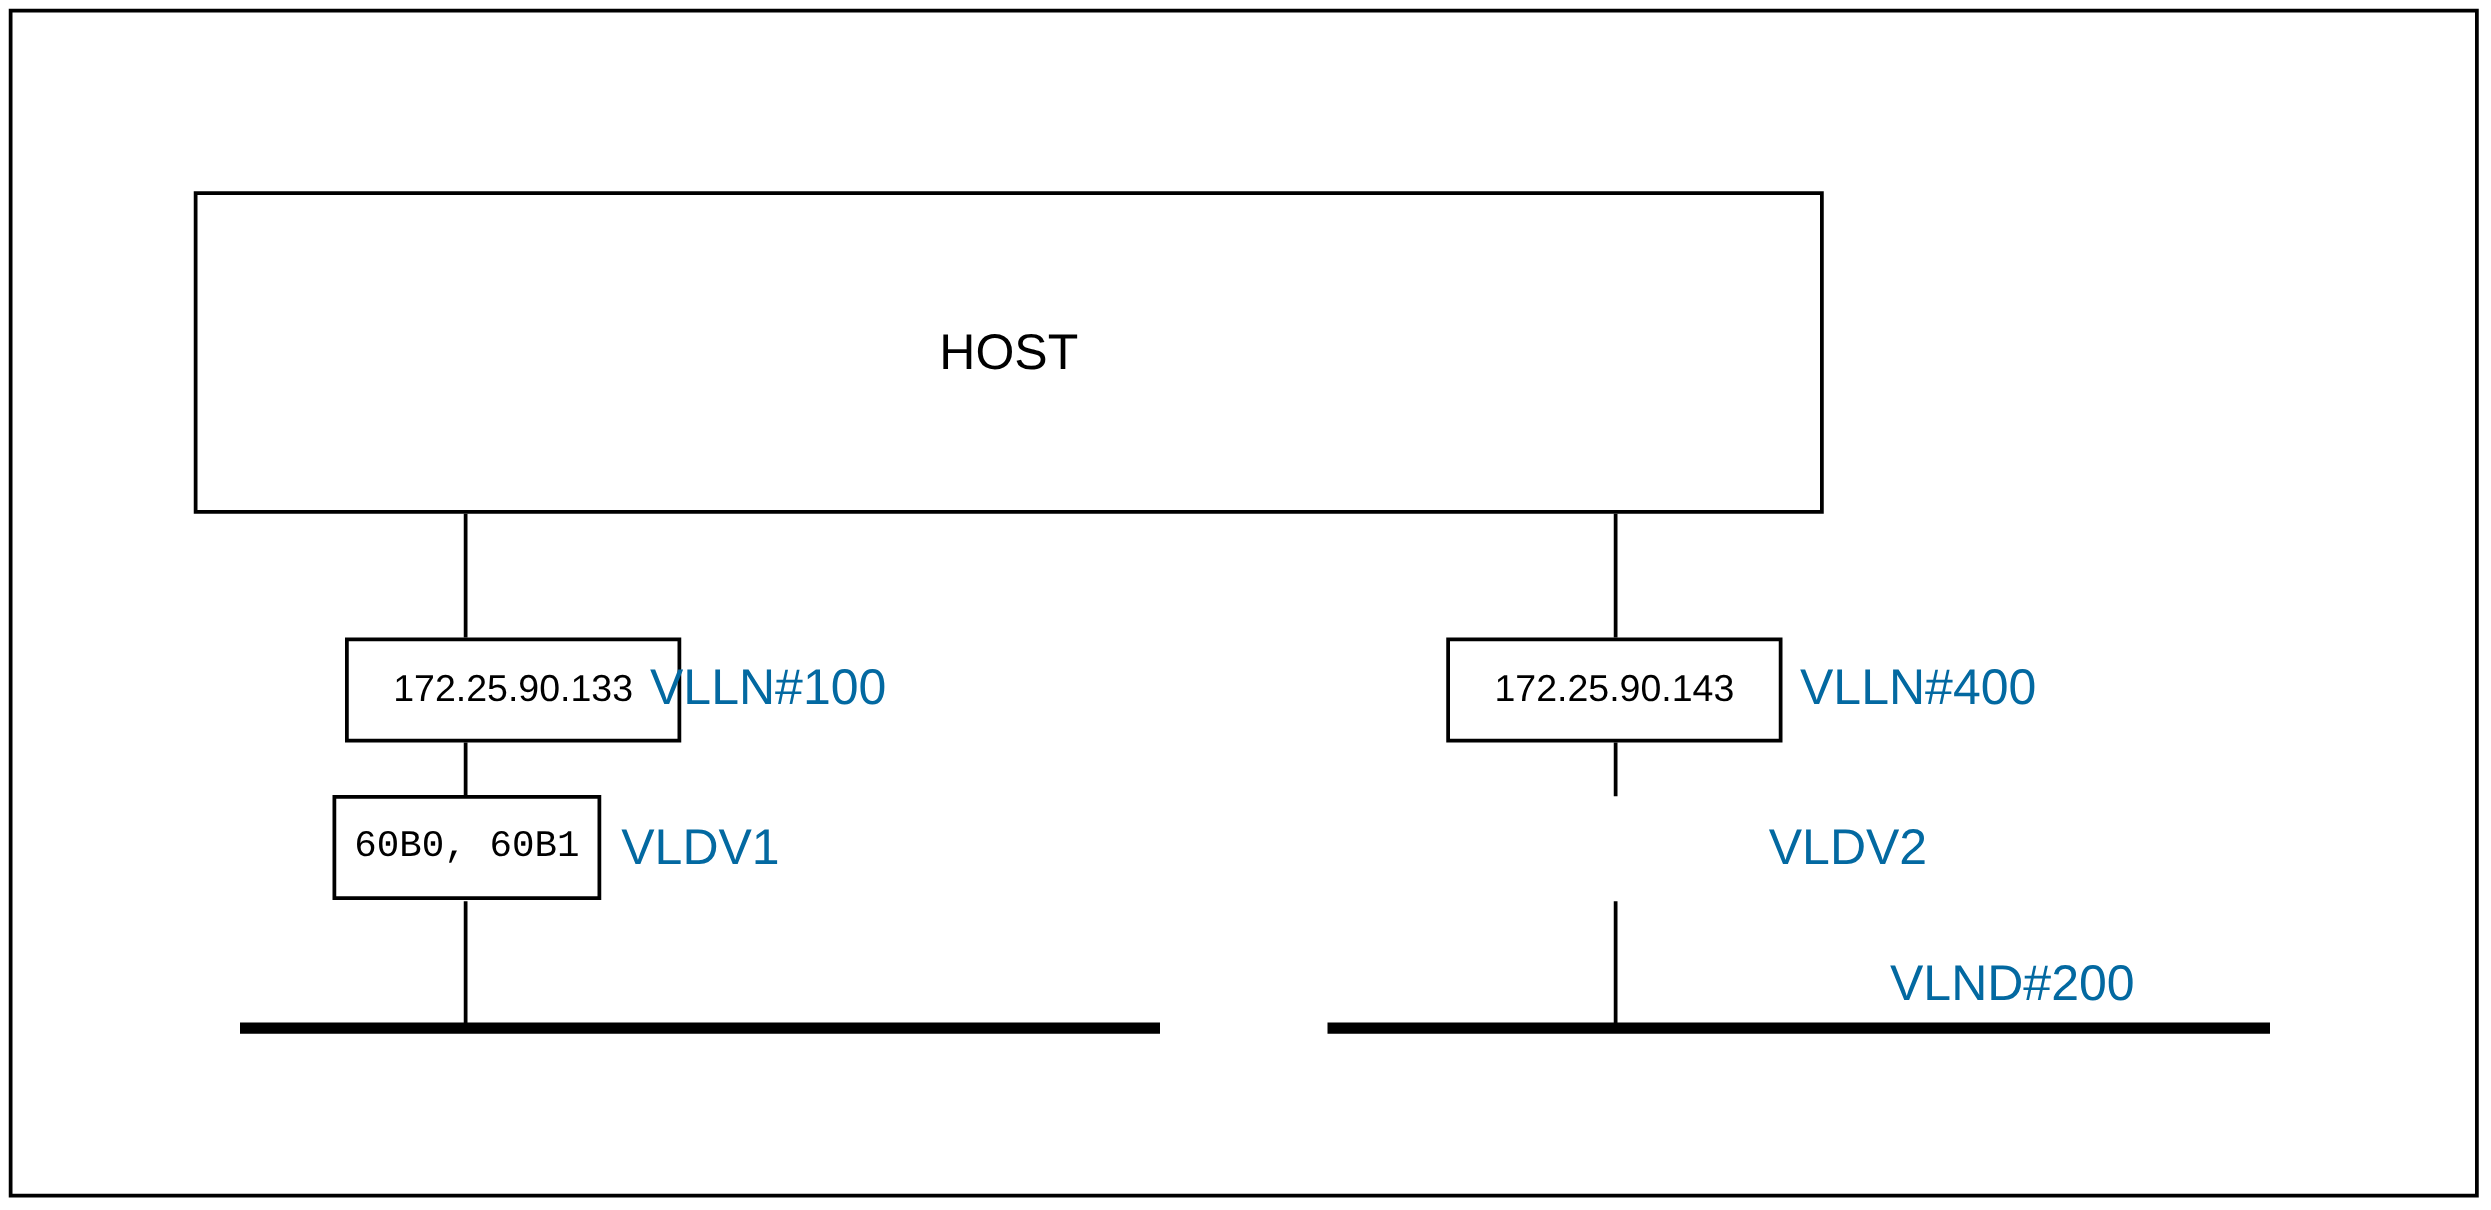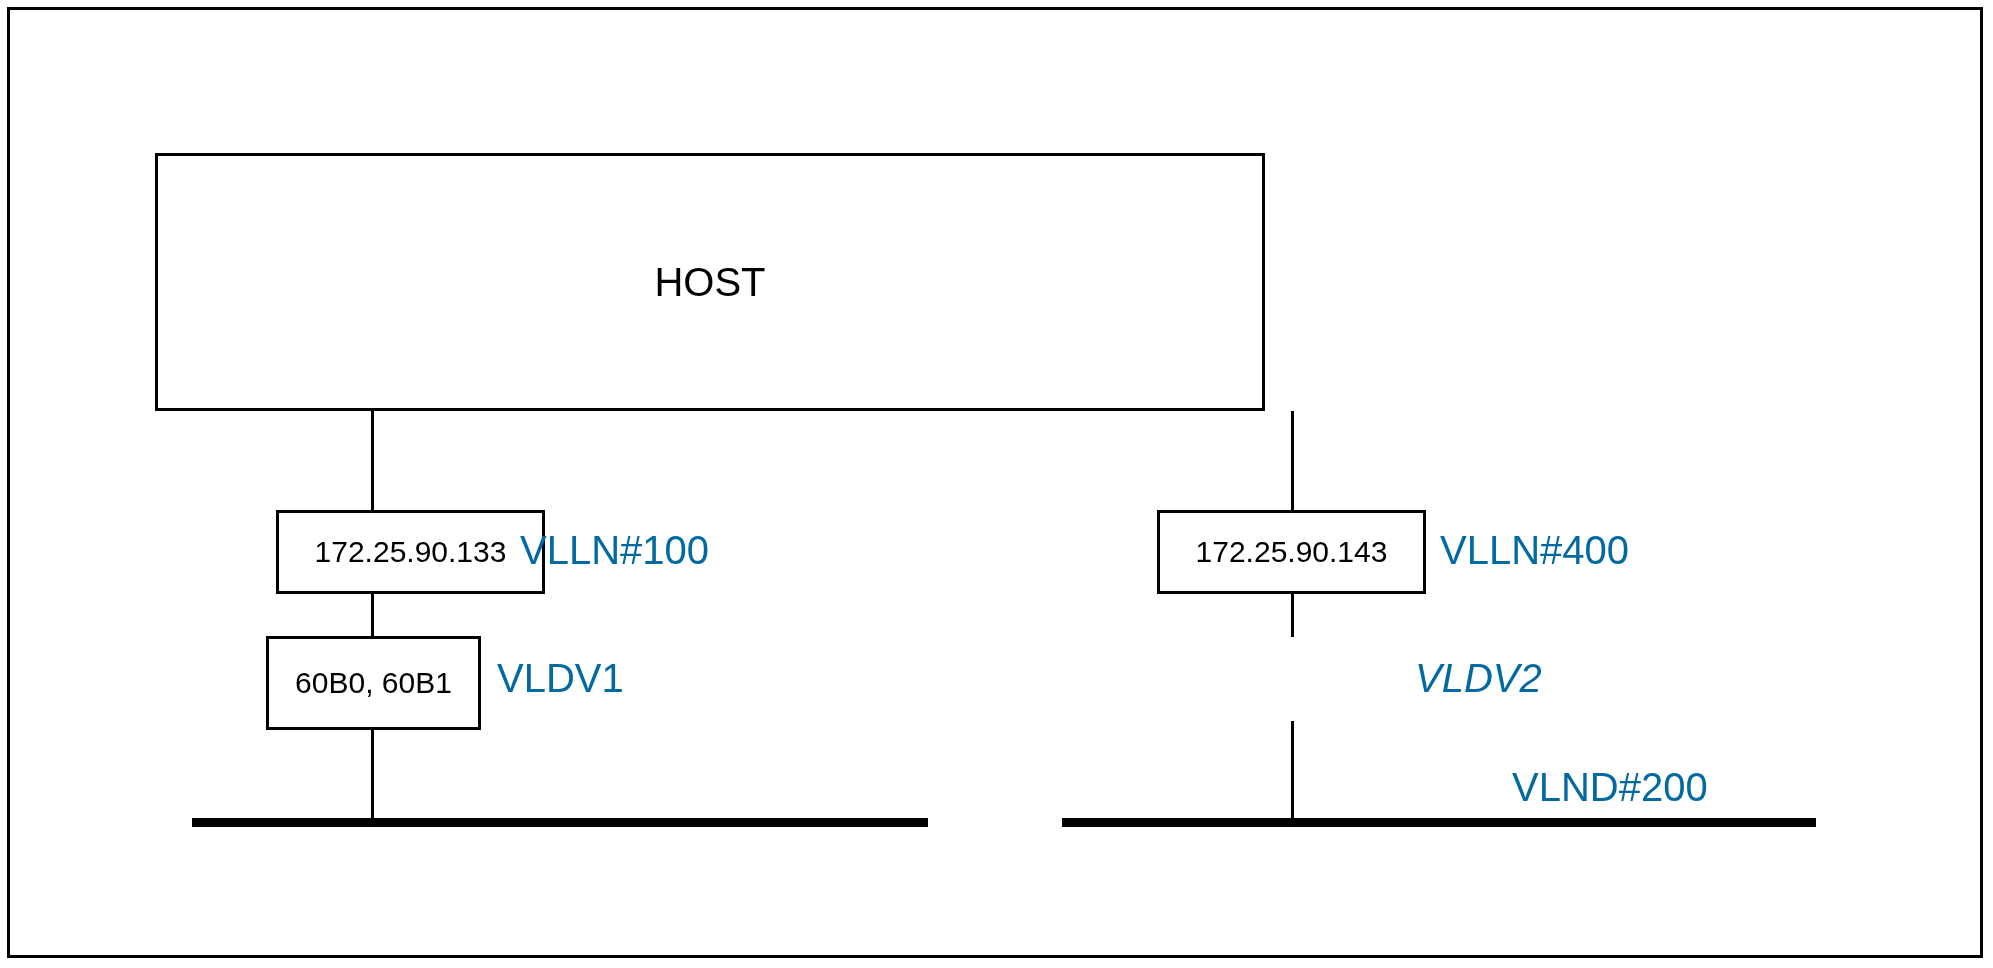--- a/index.html
+++ b/index.html
@@ -35,35 +35,36 @@
     box-sizing: border-box;
     background: #ffffff;
     display: flex;
     align-items: center;
     justify-content: center;
     color: #000000;
   }
   .host-box {
     left: 145px;
     top: 143px;
-    width: 1110px;
+    width: 1304px;
     height: 258px;
     font-size: 40px;
   }
   .ip-box {
     width: 269px;
     height: 84px;
     font-size: 30px;
   }
   .ip-box.left  { left: 228px;  top: 500px; margin-left: 38px; }
   .ip-box.right { left: 1147px; top: 500px; }
   .dev-box {
     width: 215px;
-    height: 94px;
+    height: 84px;
     font-size: 30px;
+    font-family: Liberation Mono, monospace;
   }
   .dev-box.left  { left: 256px;  top: 626px; }
   .dev-box.right { left: 1174px; top: 626px; }
 
   
   .vline {
     position: absolute;
     width: 3px;
     background: #000000;
   }
@@ -88,21 +89,21 @@
   .label {
     position: absolute;
     color: #0369a1;
     white-space: nowrap;
     font-size: 40px;
     line-height: 1;
   }
   .label.vlln-left   { left: 510px;  top: 520px; }
   .label.vlln-right  { left: 1430px; top: 520px; }
   .label.vldv-left   { left: 487px;  top: 648px; }
-  .label.vldv-right  { left: 1405px; top: 648px; font-style: italic; }
+  .label.vldv-right  { left: 1405px; top: 648px; }
   .label.vlnd-left   { left: 637px;  top: 757px; }
   .label.vlnd-right  { left: 1502px; top: 757px; }
 </style>
 </head>
 <body>
 
 <div id="canvas">
 
   <div class="page-frame">
 

